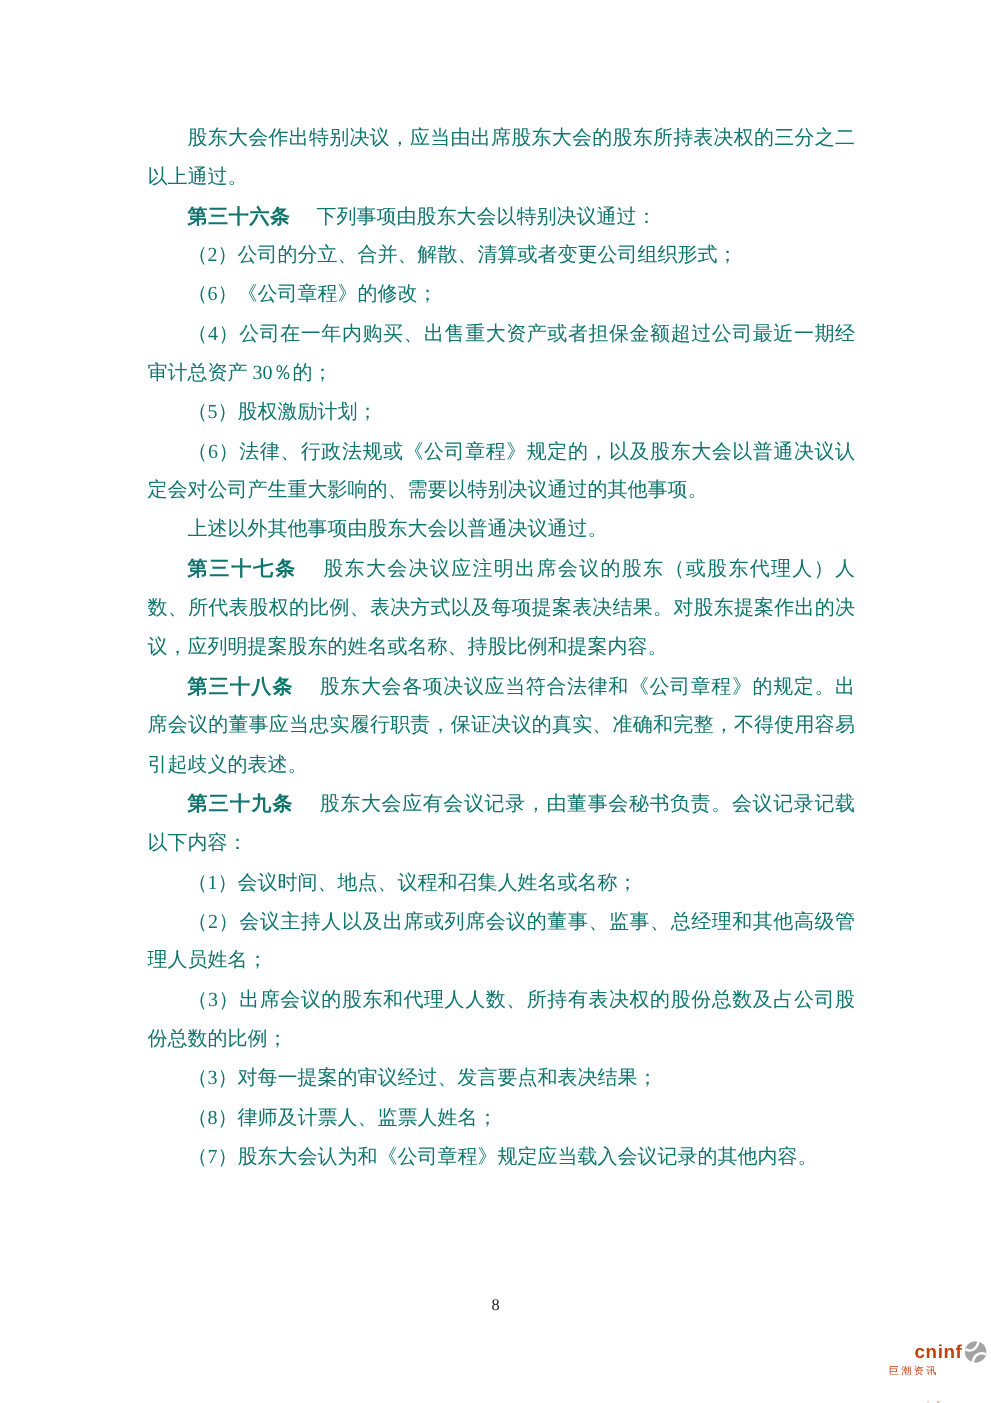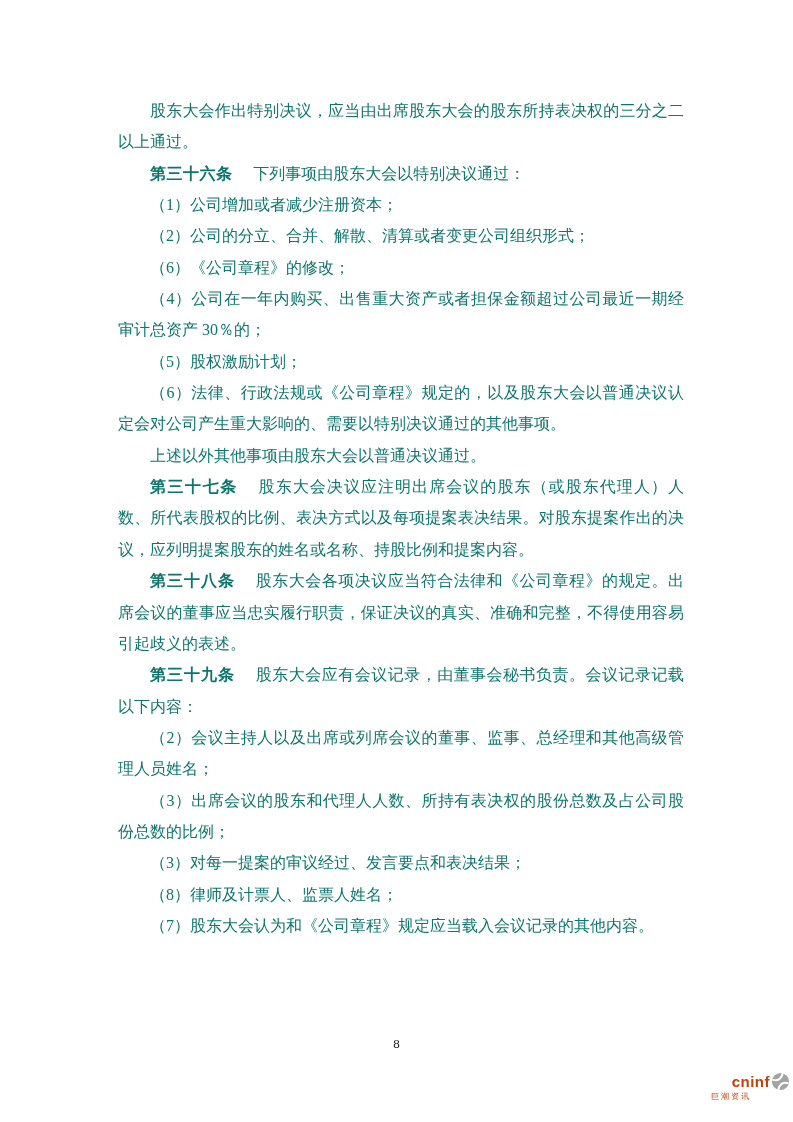--- a/index.html
+++ b/index.html
@@ -80,40 +80,40 @@
 </head>
 <body>
 
 <div class="page">
 
   <div class="doc-body" id="paragraphs">
   <p class="para"><span class="txt">股东大会作出特别决议，应当由出席股东大会的股东所持表决权的三分之二以上通过。</span></p>
 
   <p class="para"><b class="art">第三十六条</b><span class="txt">下列事项由股东大会以特别决议通过：</span></p>
 
-  <p class="para"><span class="txt">（1）公司增加或者减少注册资本；</span></p>
 
   <p class="para"><span class="txt">（2）公司的分立、合并、解散、清算或者变更公司组织形式；</span></p>
 
   <p class="para"><span class="txt">（6）《公司章程》的修改；</span></p>
 
   <p class="para"><span class="txt">（4）公司在一年内购买、出售重大资产或者担保金额超过公司最近一期经审计总资产 30％的；</span></p>
 
   <p class="para"><span class="txt">（5）股权激励计划；</span></p>
 
   <p class="para"><span class="txt">（6）法律、行政法规或《公司章程》规定的，以及股东大会以普通决议认定会对公司产生重大影响的、需要以特别决议通过的其他事项。</span></p>
 
   <p class="para"><span class="txt">上述以外其他事项由股东大会以普通决议通过。</span></p>
 
   <p class="para"><b class="art">第三十七条</b><span class="txt">股东大会决议应注明出席会议的股东（或股东代理人）人数、所代表股权的比例、表决方式以及每项提案表决结果。对股东提案作出的决议，应列明提案股东的姓名或名称、持股比例和提案内容。</span></p>
 
   <p class="para"><b class="art">第三十八条</b><span class="txt">股东大会各项决议应当符合法律和《公司章程》的规定。出席会议的董事应当忠实履行职责，保证决议的真实、准确和完整，不得使用容易引起歧义的表述。</span></p>
 
   <p class="para"><b class="art">第三十九条</b><span class="txt">股东大会应有会议记录，由董事会秘书负责。会议记录记载以下内容：</span></p>
 
+  <p class="para"><span class="txt">（1）会议时间、地点、议程和召集人姓名或名称；</span></p>
 
   <p class="para"><span class="txt">（2）会议主持人以及出席或列席会议的董事、监事、总经理和其他高级管理人员姓名；</span></p>
 
   <p class="para"><span class="txt">（3）出席会议的股东和代理人人数、所持有表决权的股份总数及占公司股份总数的比例；</span></p>
 
   <p class="para"><span class="txt">（3）对每一提案的审议经过、发言要点和表决结果；</span></p>
 
 
   <p class="para"><span class="txt">（8）律师及计票人、监票人姓名；</span></p>
 

